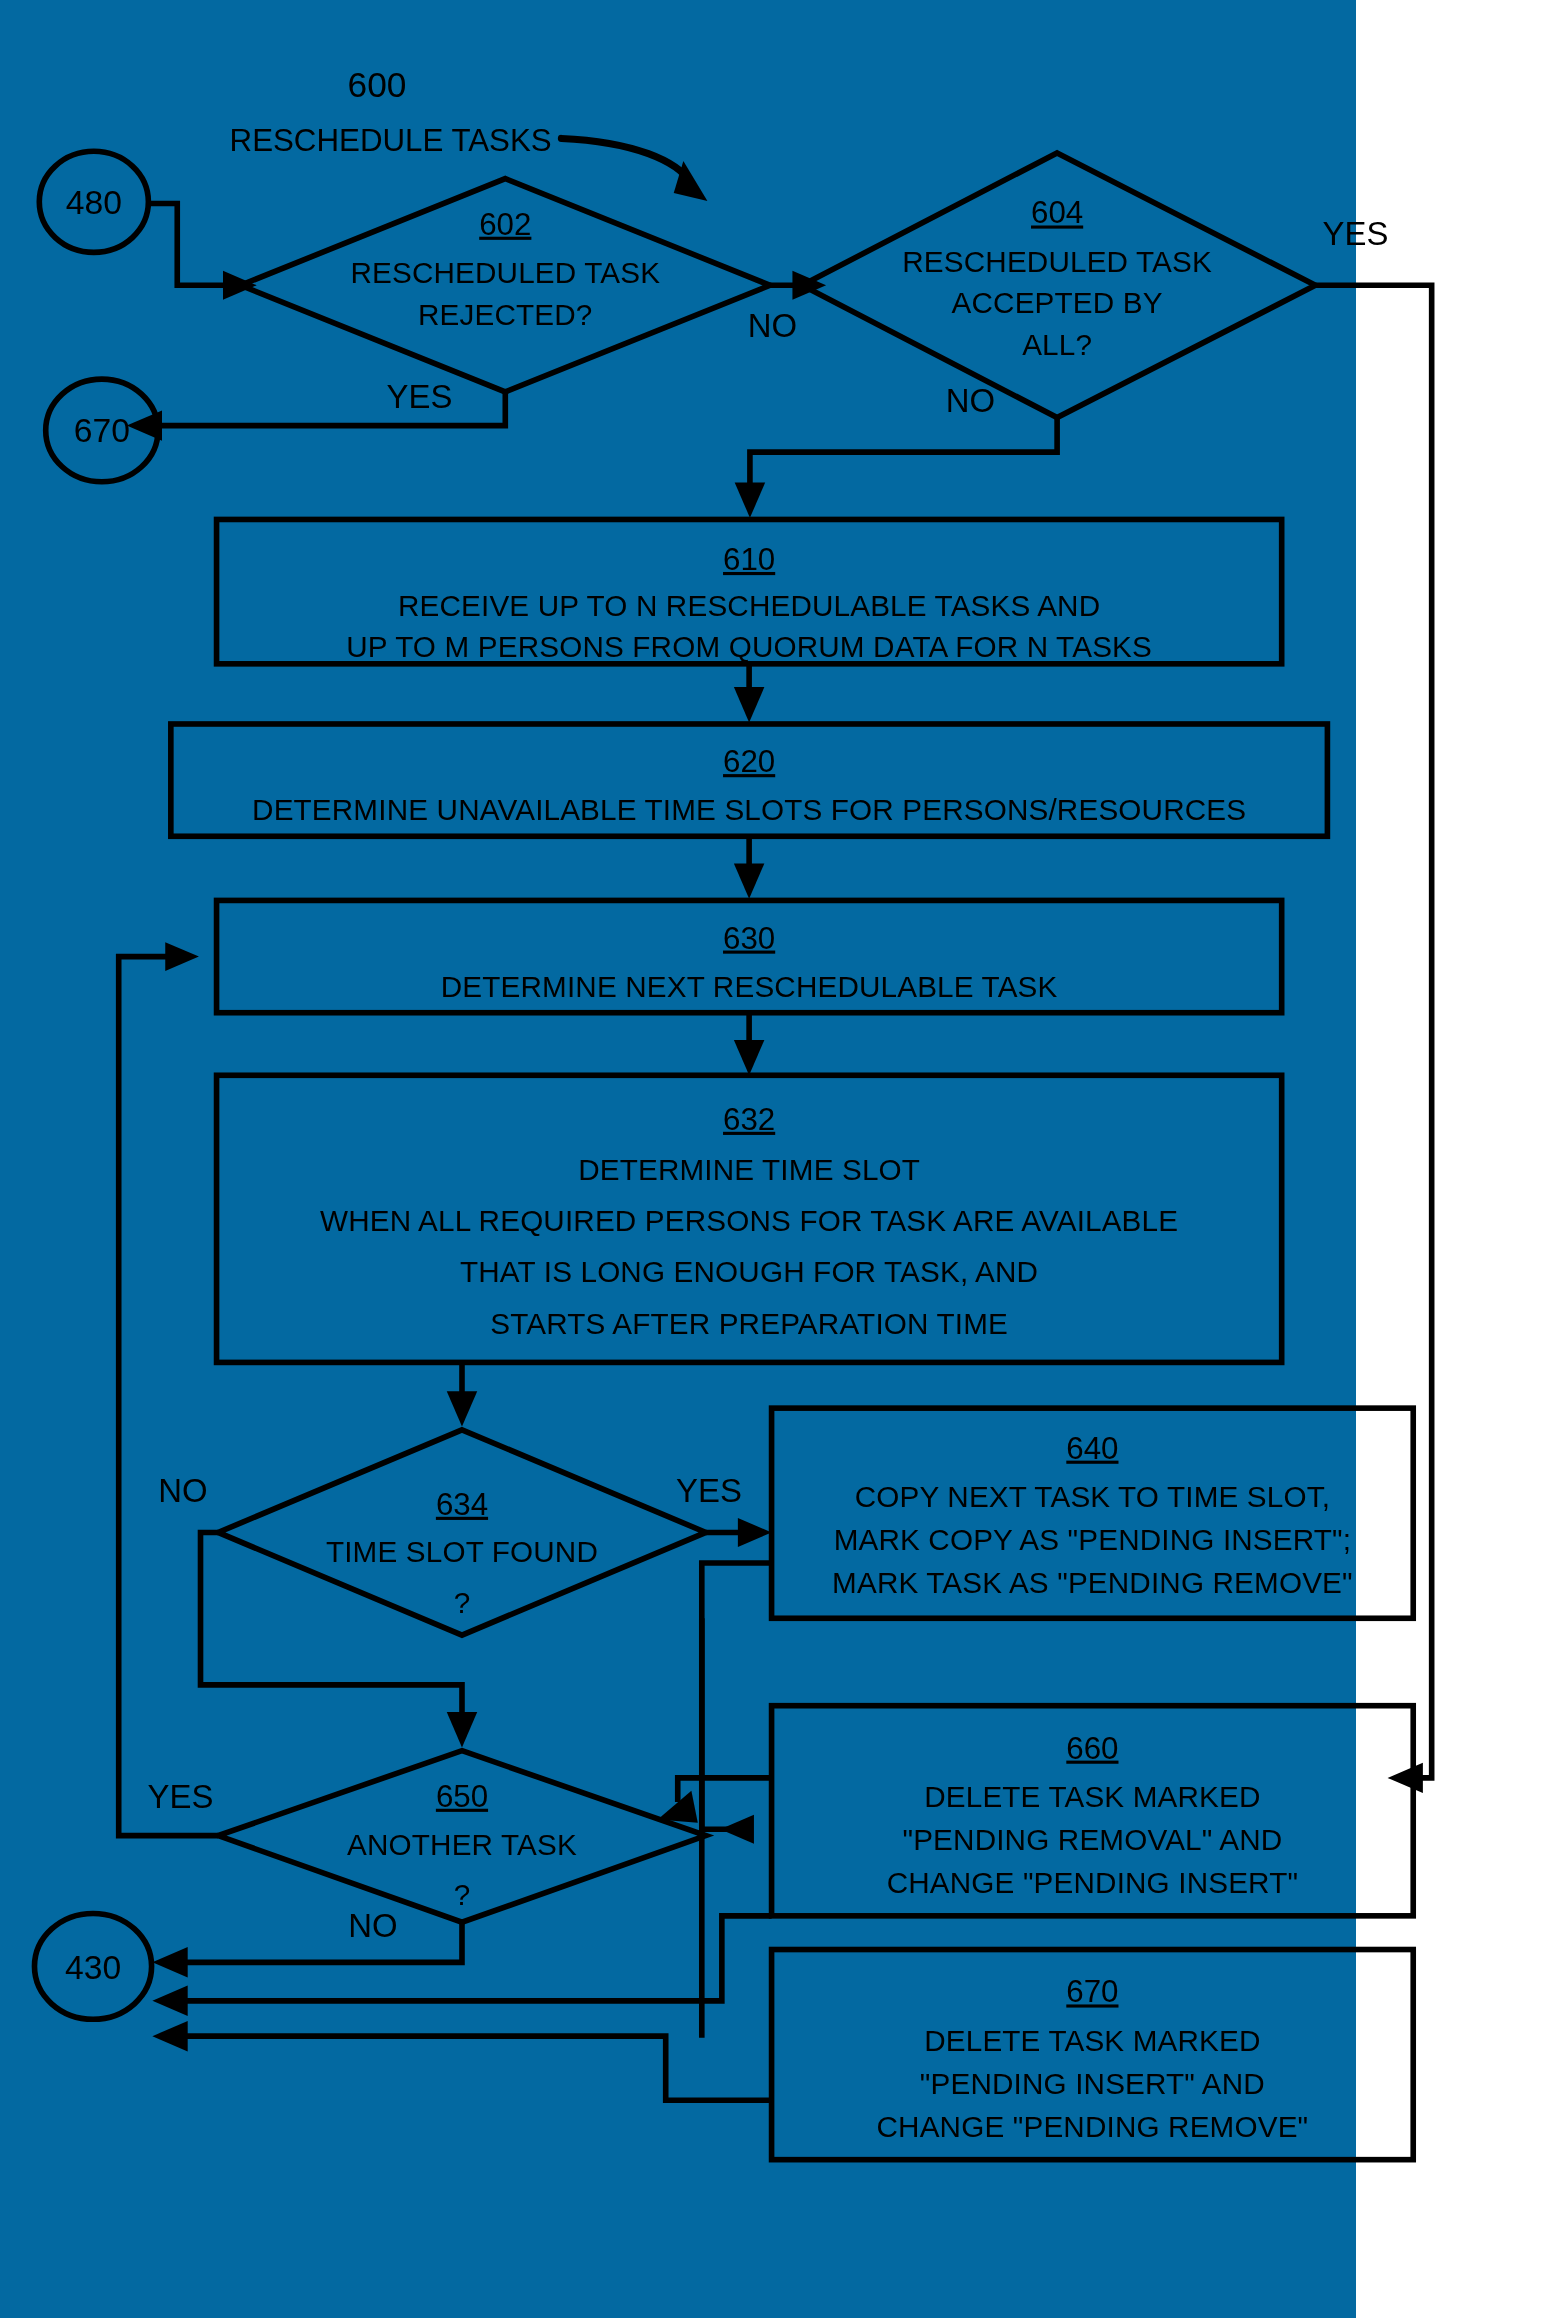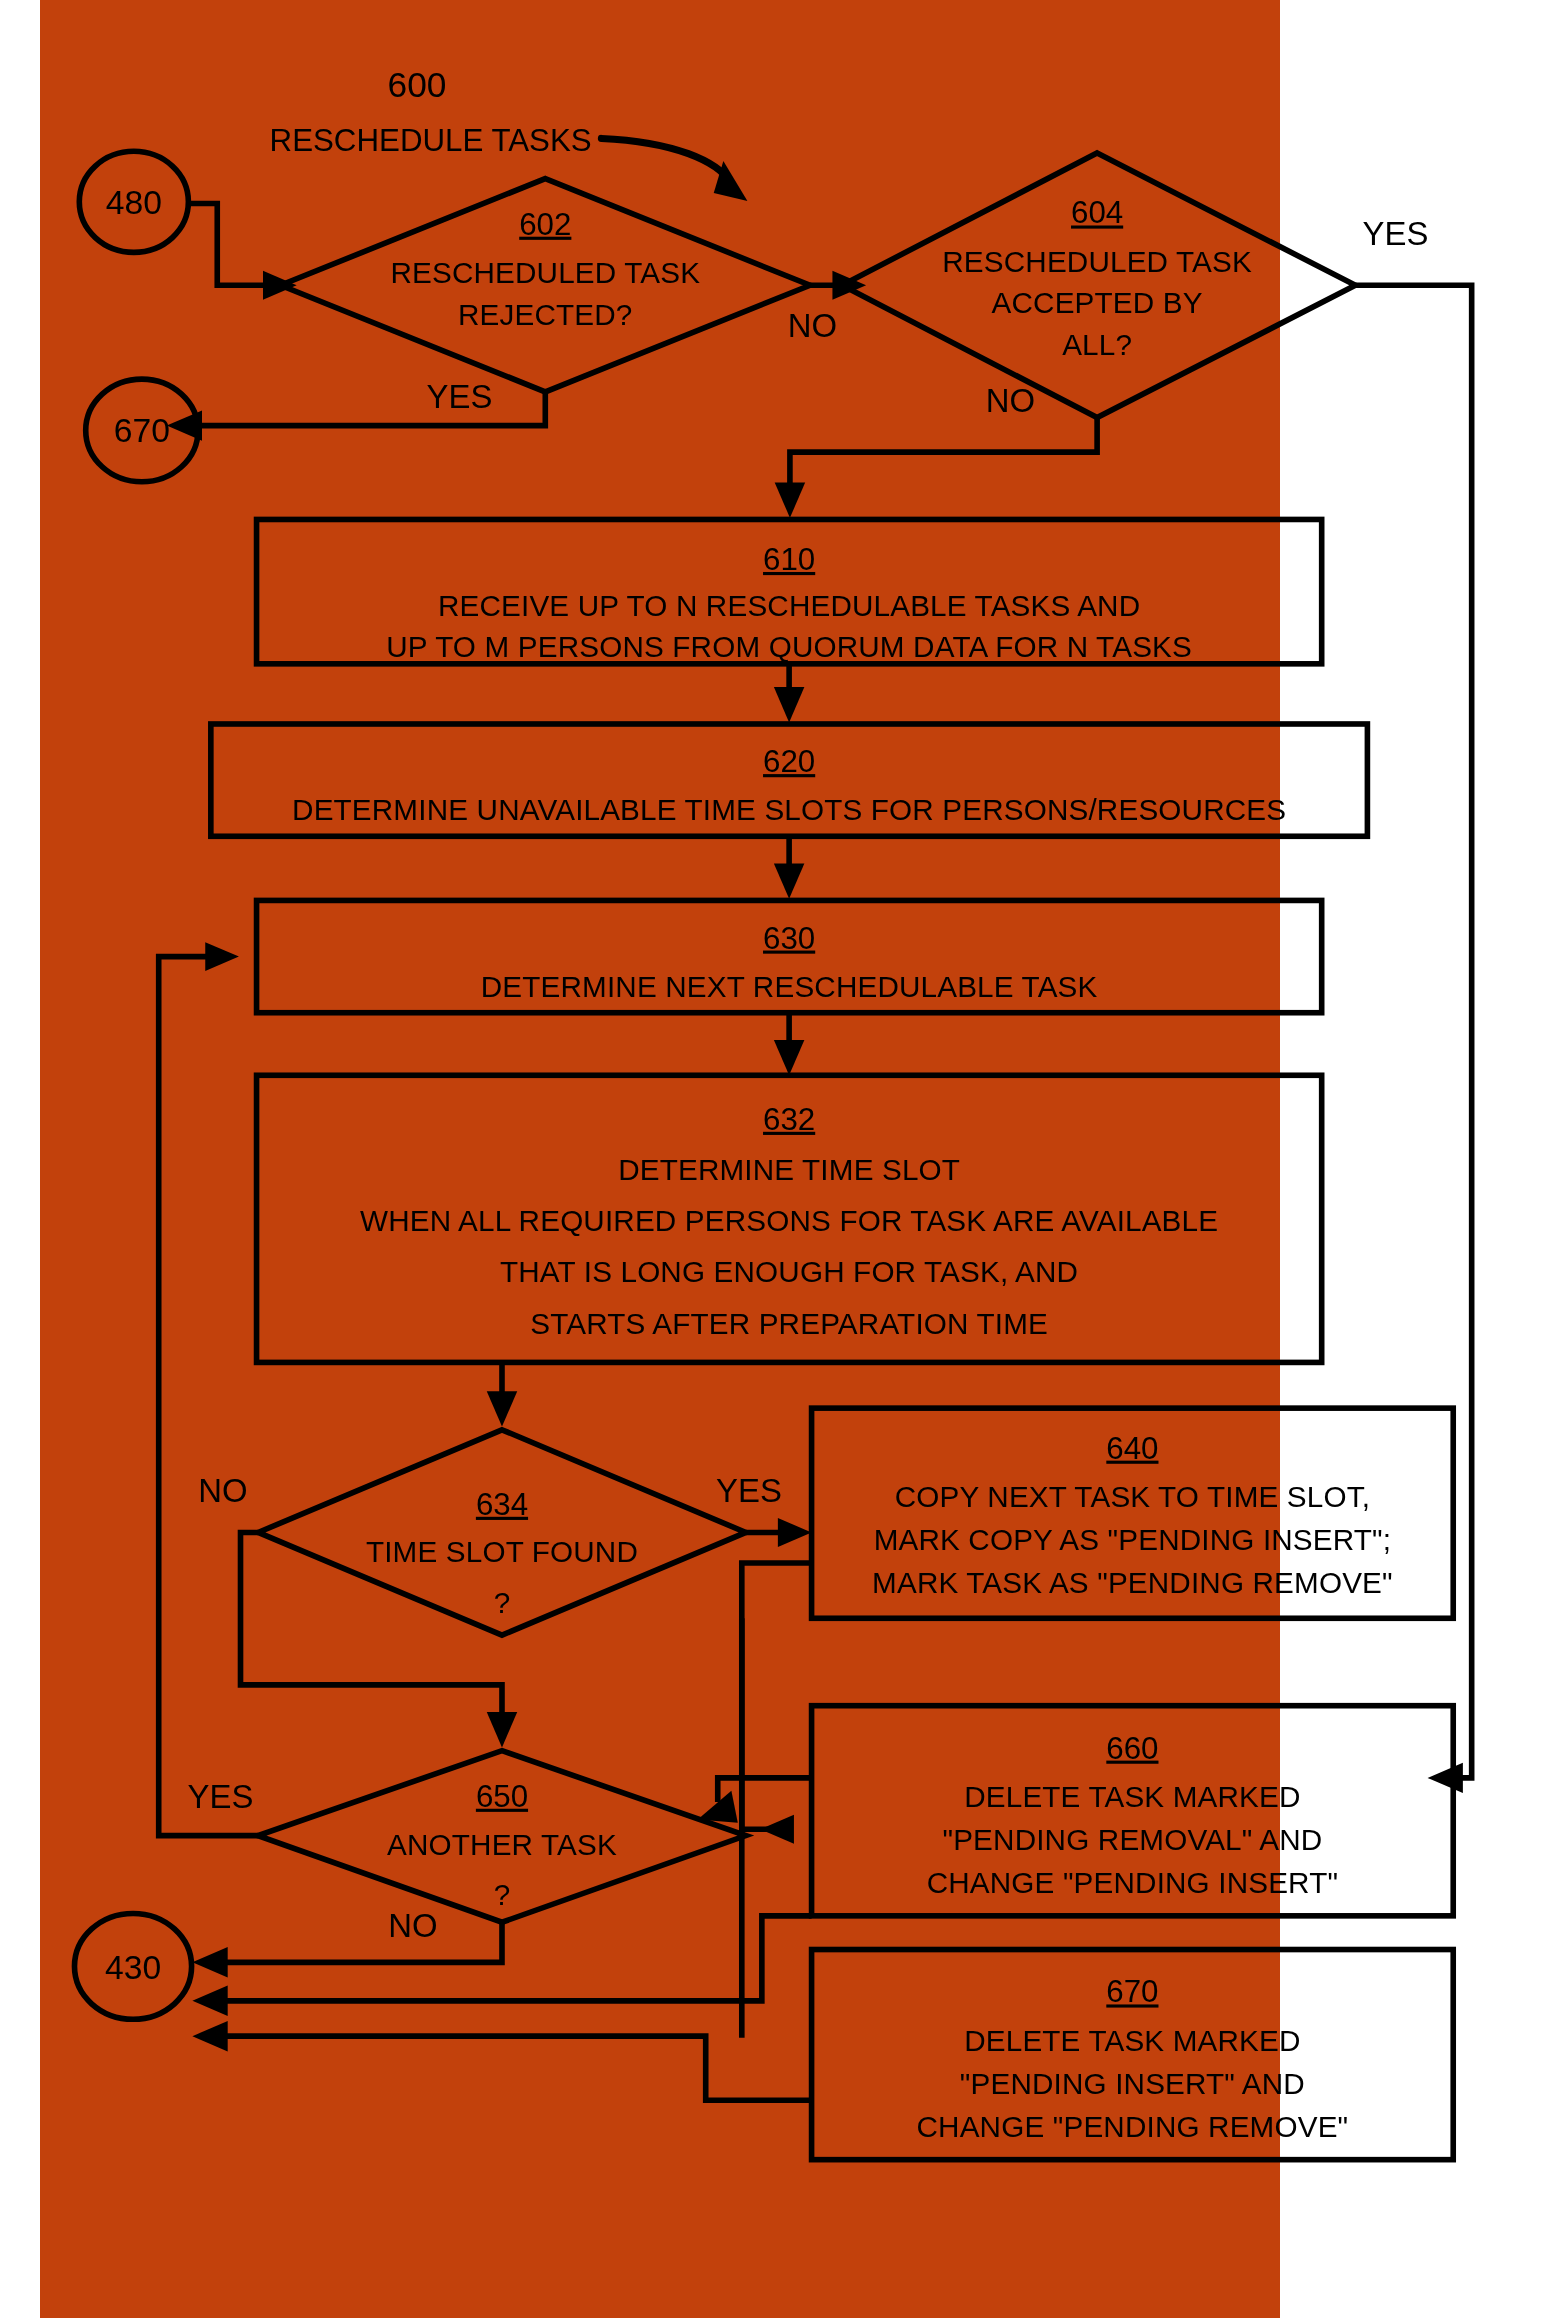--- a/index.html
+++ b/index.html
@@ -9,24 +9,23 @@
   }
   body {
     width: 1560px;
     height: 2319px;
     font-family: "Liberation Sans", sans-serif;
     color: #000000;
     overflow: hidden;
   }
   #figure-root {
     position: relative;
-    width: 1240px;
+    width: 1356px;
     height: 2319px;
-    background: #c2410c;
-    margin-left: 40px;
+    background: #0369a1;
   }
   svg#flowchart {
     position: absolute;
     top: 0;
     left: 0;
     width: 1560px;
     height: 2319px;
   }
   .shape-line {
     fill: none;

